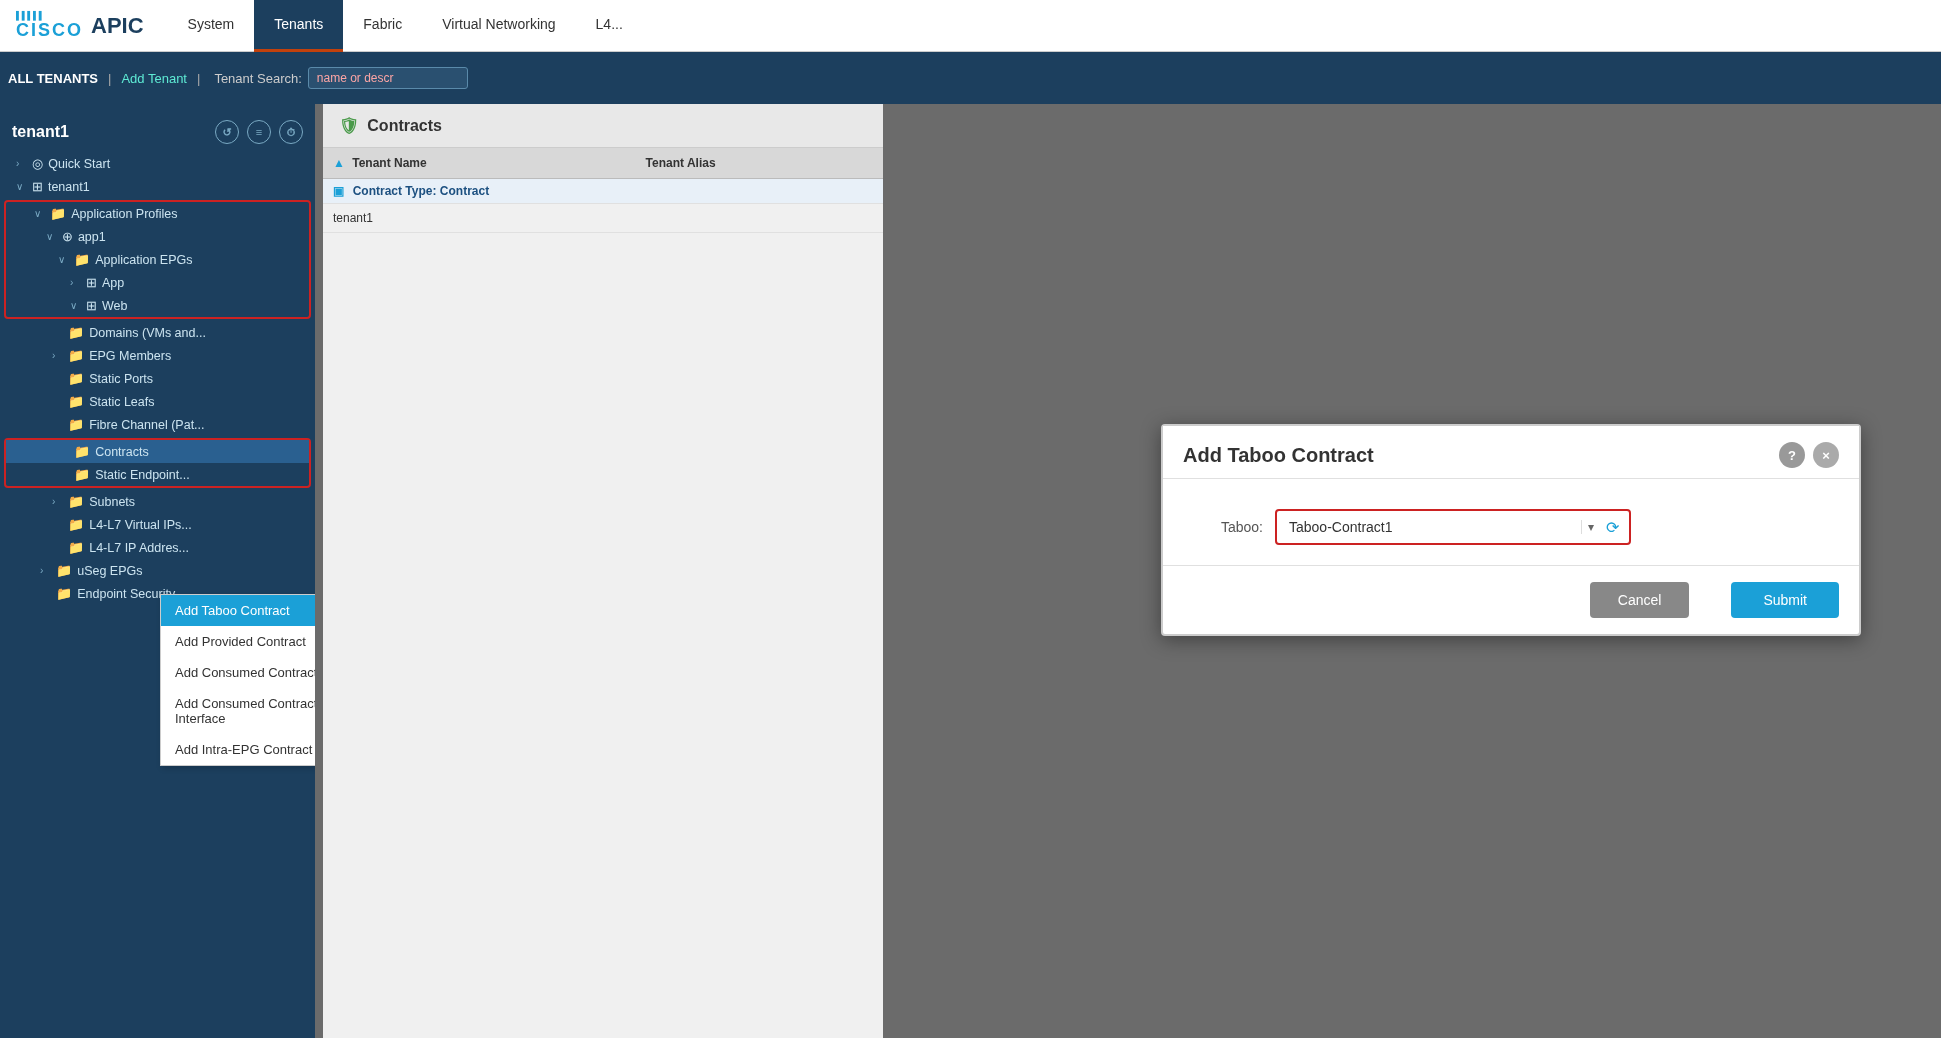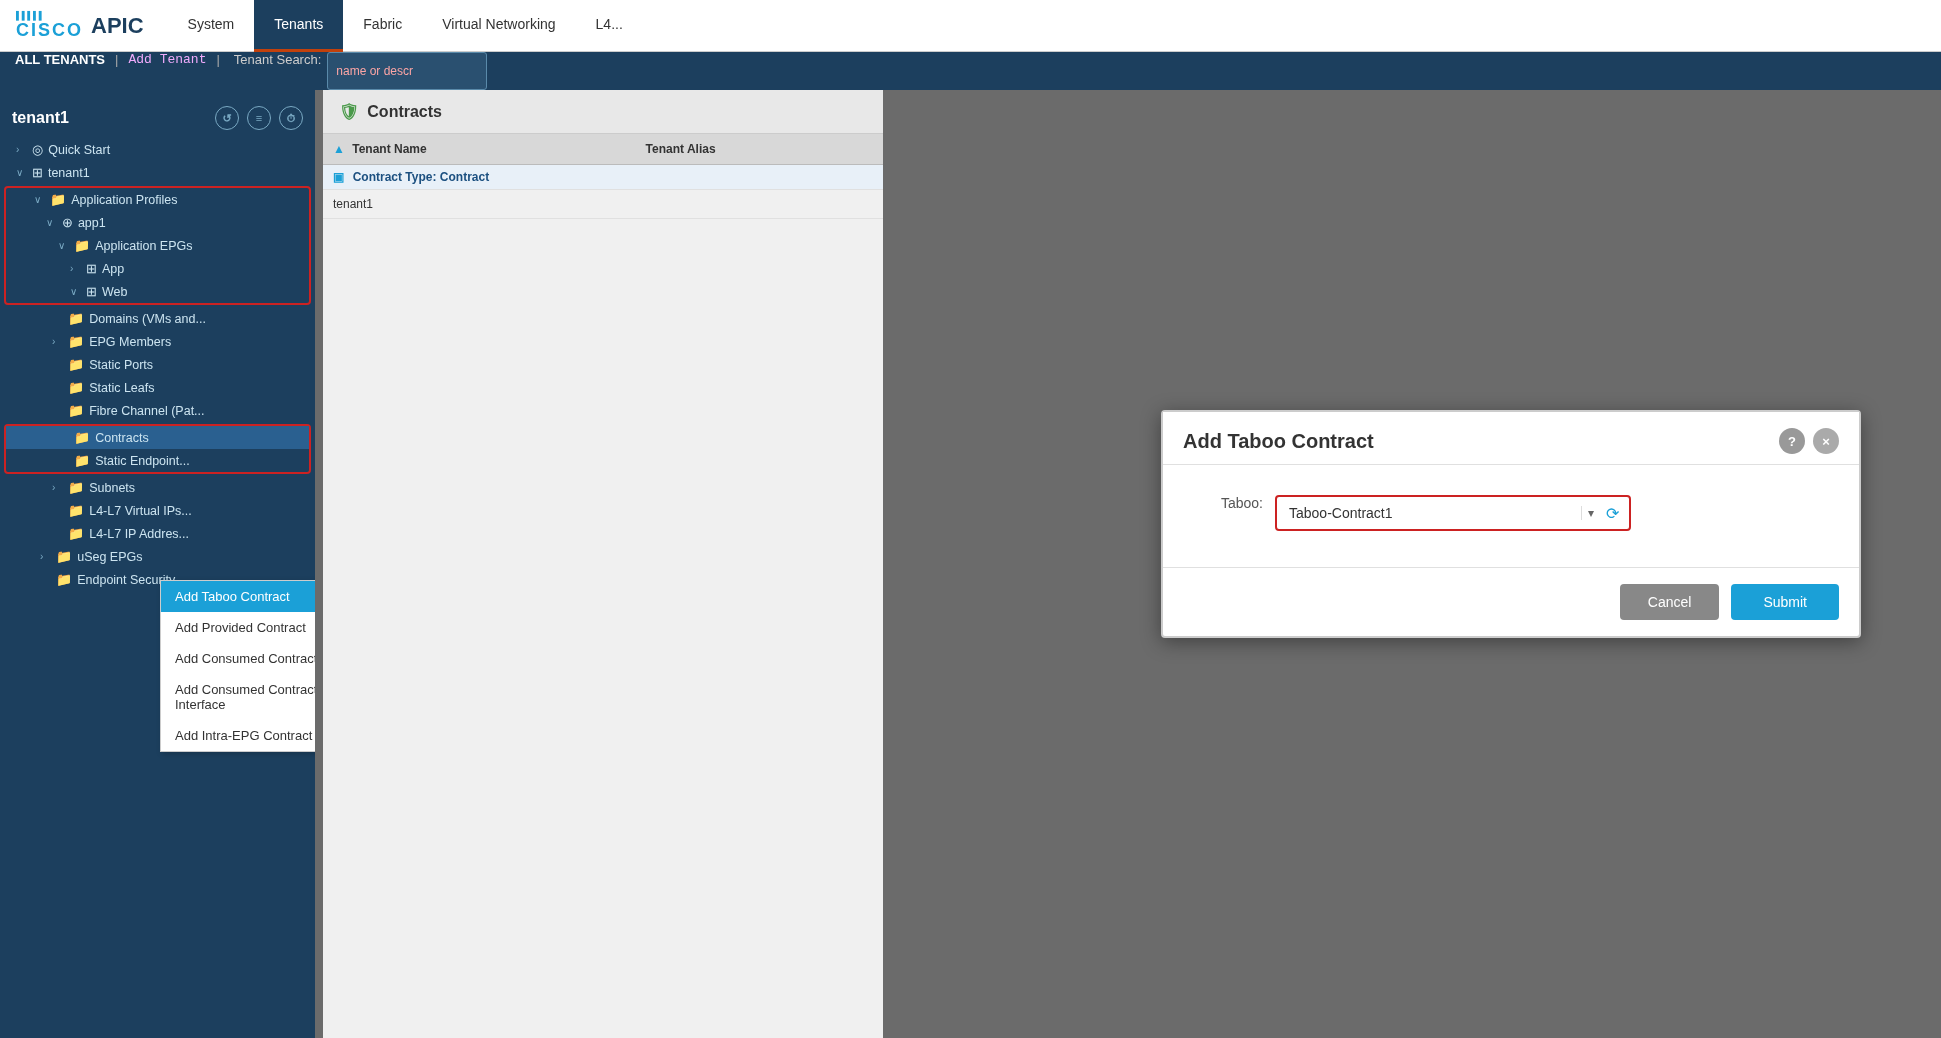--- a/index.html
+++ b/index.html
@@ -70,38 +70,38 @@
       background: #1c3f5e;
       color: #fff;
       border-bottom: 3px solid #c2410c;
     }
 
     
     .tenant-bar {
       background: #1c3f5e;
       color: #fff;
       display: flex;
-      padding: 0 15px;
-      height: 38px;
+      align-items: center;
+      padding: 0 8px;
+      height: 52px;
       font-size: 13px;
       flex-shrink: 0;
     }
     .tenant-bar .all-tenants {
       font-weight: bold;
       font-size: 13px;
       color: #fff;
     }
     .tenant-bar .separator {
       margin: 0 10px;
       color: #aaa;
     }
     .tenant-bar .add-tenant {
-      color: #f0abfc;
-      cursor: pointer;
-      font-family: Liberation Mono, monospace;
+      color: #5eead4;
+      cursor: pointer;
     }
     .tenant-bar .search-label {
       margin-left: 4px;
       color: #ccc;
     }
     .tenant-bar input {
       background: #2a5070;
       border: 1px solid #5a8aaa;
       color: #fca5a5;
       padding: 3px 8px;
@@ -348,21 +348,21 @@
       cursor: pointer;
     }
     .dialog-icon-btn.close {
       background: #aaa;
     }
     .dialog-body {
       padding: 30px 30px 20px 30px;
     }
     .form-row {
       display: flex;
-      margin-bottom: 16px;
+      align-items: center;
     }
     .form-label {
       font-size: 14px;
       color: #555;
       width: 70px;
       text-align: right;
       margin-right: 12px;
       flex-shrink: 0;
     }
     .form-input-group {
@@ -411,20 +411,21 @@
       cursor: pointer;
     }
     .btn-submit {
       padding: 10px 32px;
       background: #1ba0d7;
       color: #fff;
       border: none;
       border-radius: 4px;
       font-size: 14px;
       cursor: pointer;
+      margin-left: 30px;
     }
 
     
     ::-webkit-scrollbar { width: 6px; }
     ::-webkit-scrollbar-track { background: #1c3f5e; }
     ::-webkit-scrollbar-thumb { background: #5a8aaa; border-radius: 3px; }
   </style>
 </head>
 <body>
 

